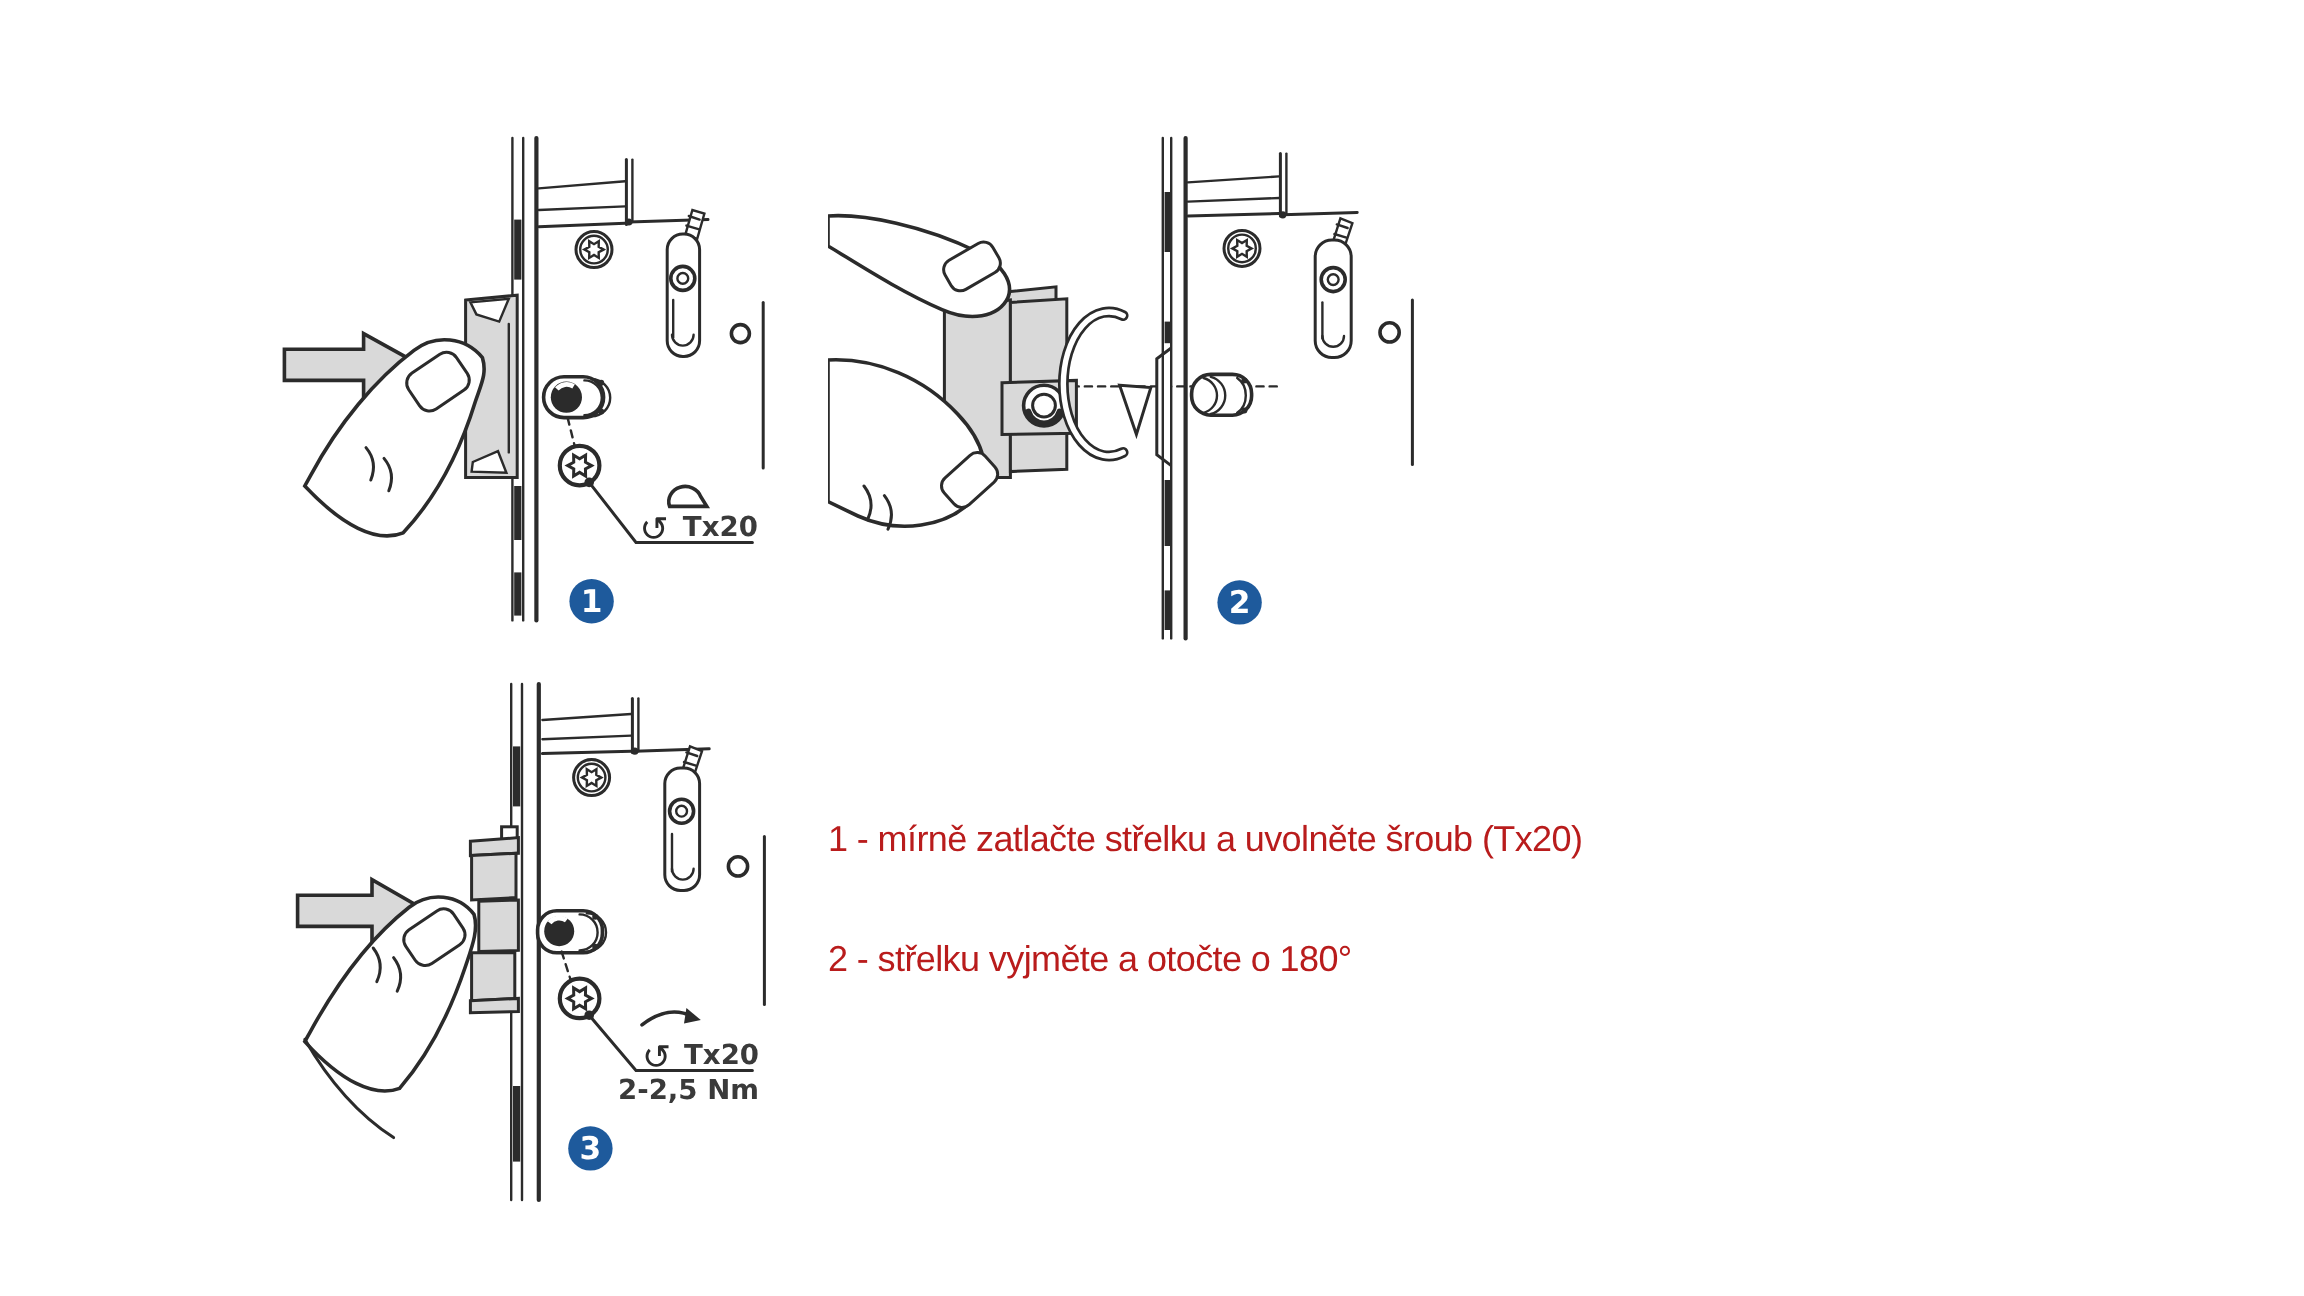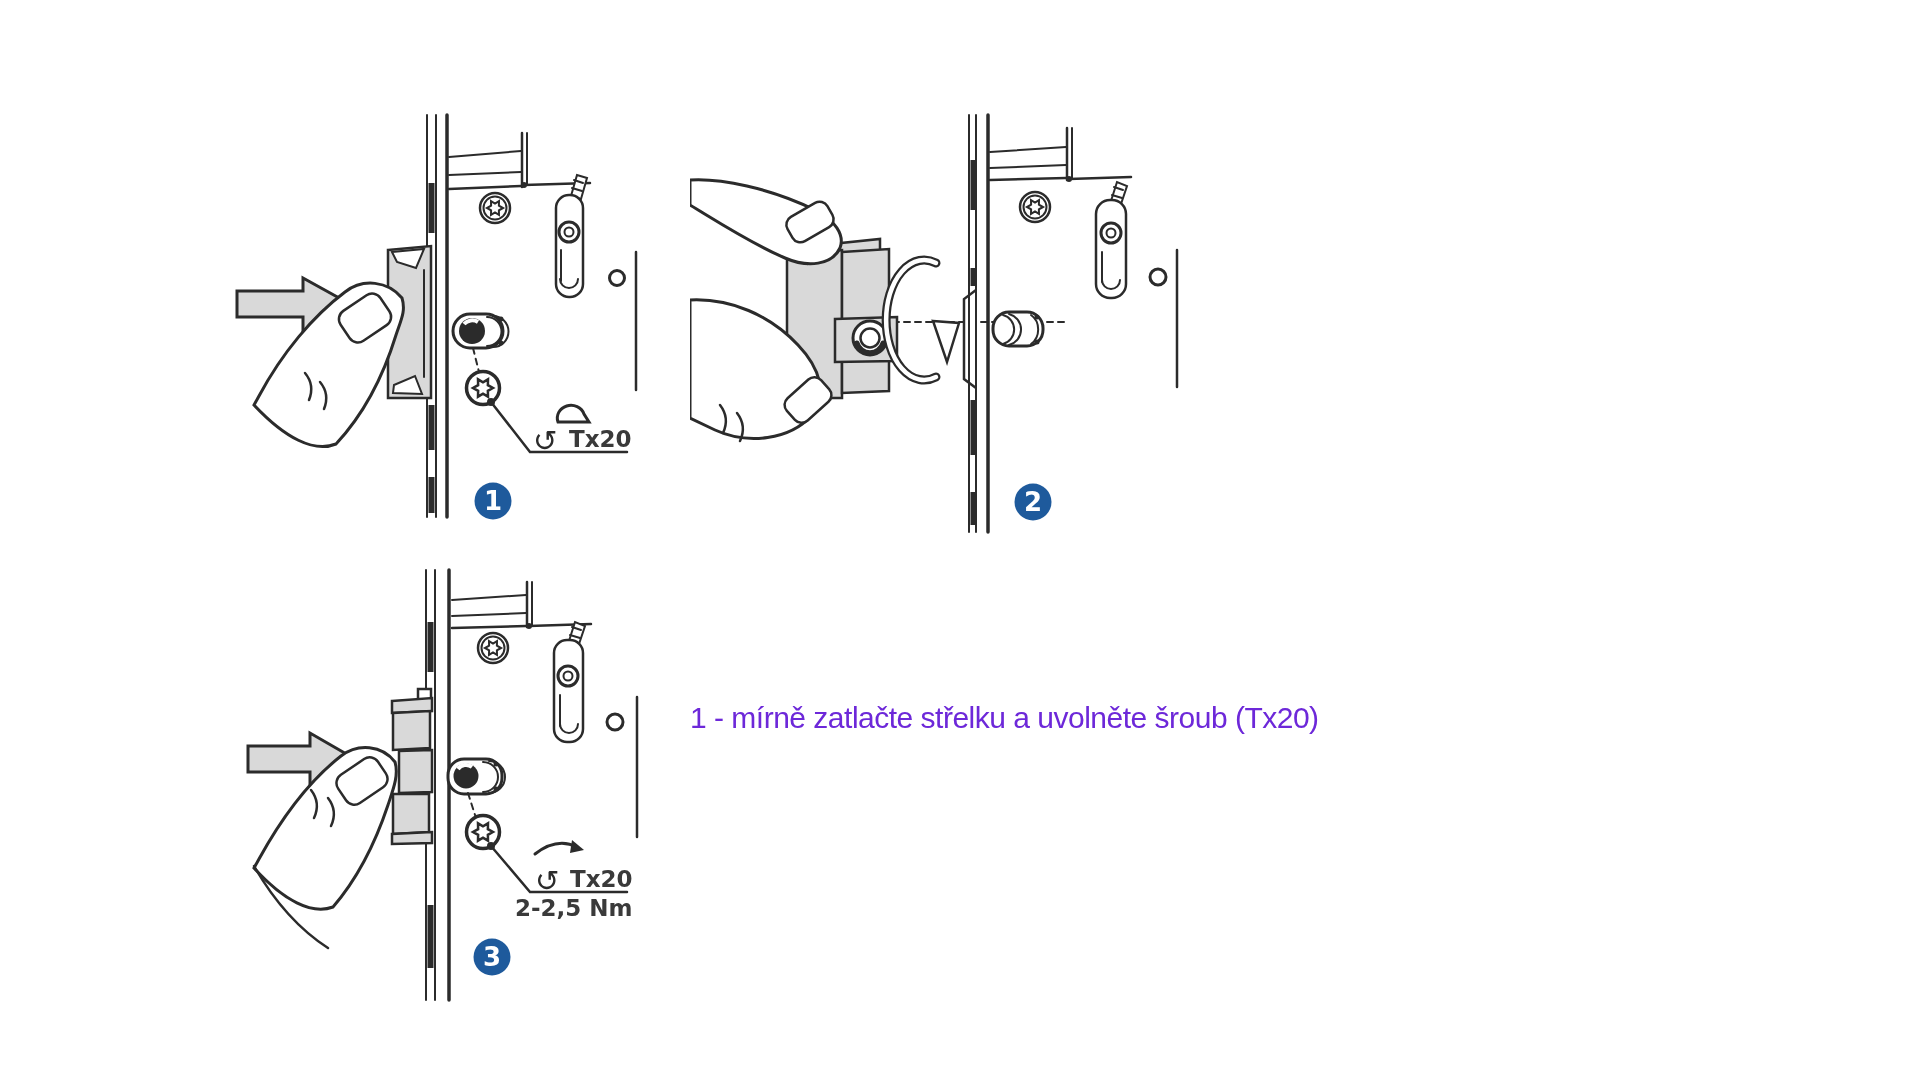--- a/index.html
+++ b/index.html
@@ -13,21 +13,21 @@
   .ln{stroke:#2b2b2b;fill:none;stroke-linecap:round;}
   .w2{stroke-width:2;} .w25{stroke-width:2.5;} .w3{stroke-width:3;} .w35{stroke-width:3.5;}
   .wh{fill:#ffffff;stroke:#2b2b2b;}
   .gy{fill:#d9d9d9;stroke:#2b2b2b;}
   .dk{fill:#2b2b2b;stroke:none;}
   .dash{stroke-dasharray:6 5;}
   text.lbl{font:600 23px "DejaVu Sans","Liberation Sans",sans-serif;fill:#3a3a3a;}
   text.rot{font:400 29px "DejaVu Sans",sans-serif;fill:#2b2b2b;}
   text.badge-num{font:bold 26px "DejaVu Sans",sans-serif;fill:#ffffff;text-anchor:middle;}
   
-  #instructions{position:absolute;left:690px;top:693px;width:760px;color:#6d28d9;}
+  #instructions{position:absolute;left:690px;top:675px;width:760px;color:#b91c1c;}
   #instructions p{margin:0 0 50px 0;font-size:30px;line-height:50px;
                   letter-spacing:-0.5px;white-space:pre-line;}
 </style>
 </head>
 <body>
 
 <svg id="fig1" class="fig" width="440" height="470" viewBox="0 0 440 470">
   <defs>
     <polygon id="torx-a" points="8,0 3.9,2.25 4,6.93 0,4.5 -4,6.93 -3.9,2.25 -8,0 -3.9,-2.25 -4,-6.93 0,-4.5 4,-6.93 3.9,-2.25"></polygon>
   </defs>
@@ -308,13 +308,14 @@
   <text class="lbl" x="325" y="356">2-2,5 Nm</text>
 
   <g>
     <circle cx="302" cy="397" r="18.5" fill="#1e5a9c"></circle>
     <text class="badge-num" x="302" y="406">3</text>
   </g>
 </svg>
 
 <div id="instructions">
   <p>1 - mírně zatlačte střelku a uvolněte šroub (Tx20)</p>
+  <p>2 - střelku vyjměte a otočte o 180°</p>
 </div>
 
 </body></html>

